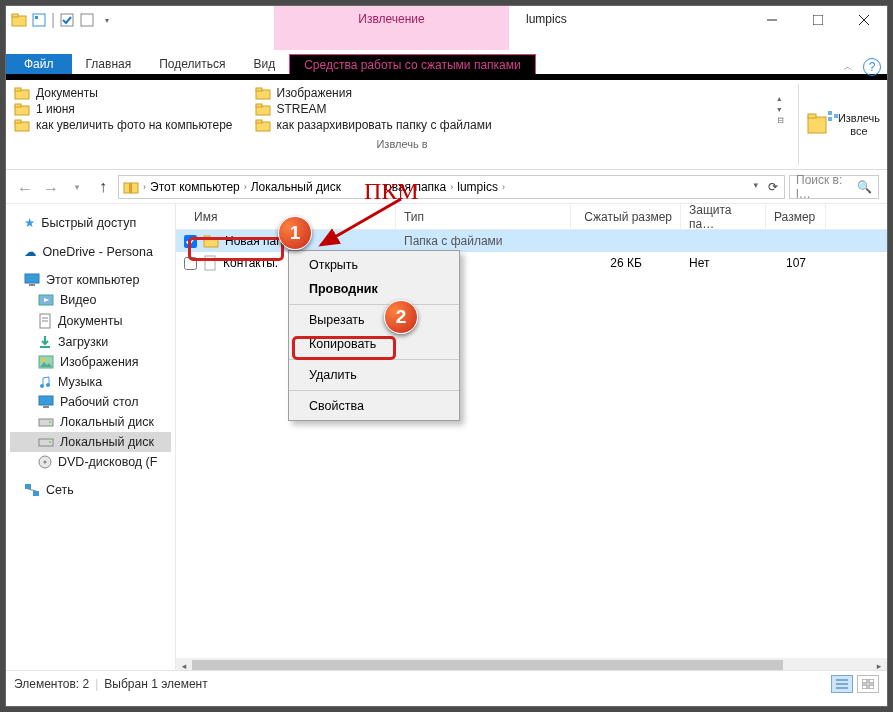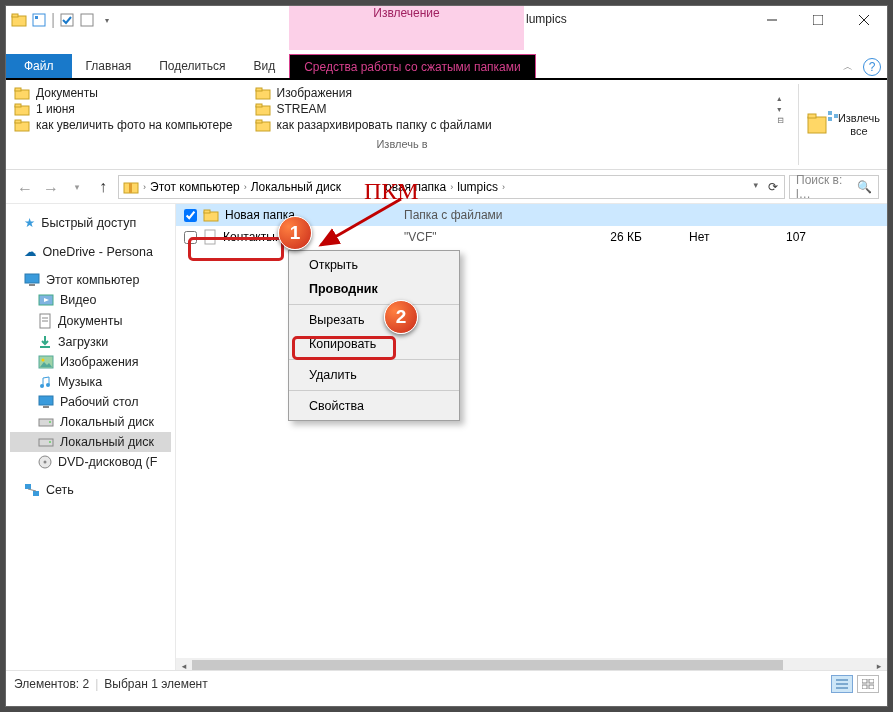--- a/index.html
+++ b/index.html
@@ -9,26 +9,26 @@
 
   
   .titlebar { height:28px; background:#fff; display:flex; align-items:center; position:relative; }
   .qat { display:flex; align-items:center; padding-left:4px; gap:2px; }
   .qat-icon { width:18px; height:18px; display:flex; align-items:center; justify-content:center; }
   .title-right { position:absolute; right:0; top:0; display:flex; }
   .winbtn { width:46px; height:28px; display:flex; align-items:center; justify-content:center; }
 
   
   .ctx-tab-strip { height:20px; background:#fff; position:relative; }
-  .ctx-tab { position:absolute; left:283px; top:-28px; height:44px; width:235px; background:#fcd0e8; text-align:center; 
-              font-size:12px; color:#a02060; }
+  .ctx-tab { position:absolute; left:268px; top:-28px; height:44px; width:235px; background:#fcd0e8; text-align:center; 
+              font-size:12px; color:#a02060; padding-top:6px; }
   .app-title { position:absolute; left:520px; top:-22px; font-size:12px; color:#222; }
 
   
-  .tabs { height:26px; background:#fff; border-bottom:2px solid #000000; display:flex; align-items:stretch; position:relative; }
+  .tabs { height:26px; background:#fff; border-bottom:6px solid #000000; display:flex; align-items:stretch; position:relative; }
   .tab-file { background:#1979ca; color:#fff; padding:0 18px; display:flex; align-items:center; font-size:12px; }
   .tab { padding:0 14px; display:flex; align-items:center; font-size:12px; color:#333; position:relative; }
   .tab.active { color:#d53f8c; border-bottom:2px solid #d53f8c; background:#000000; }
   .tabs-right { position:absolute; right:6px; top:0; display:flex; gap:10px; align-items:center; height:26px; }
   .chev { font-size:10px; color:#555; }
   .help-icon { width:18px; height:18px; border:1px solid #3a8fdd; border-radius:50%; color:#3a8fdd; font-size:12px;
                display:flex; align-items:center; justify-content:center; }
 
   
   .ribbon { height:90px; border-bottom:1px solid #ddd; display:flex; }
@@ -430,20 +430,30 @@
                   <rect x="9" y="8" width="6" height="5" fill="#3a9bdc"></rect>
                   <line x1="4" y1="6" x2="12" y2="8" stroke="#888"></line>
                 </svg>
             </span>
             <span>Сеть</span>
           </div>
         </div>
       </div>
 
       <div class="main">
+        <div class="cols">
+          <div class="col c-name">
+              <span style="width:10px;"></span>
+              <span>Имя</span>
+            </div>
+          <div class="col c-type">Тип</div>
+          <div class="col c-size">Сжатый размер</div>
+          <div class="col c-prot">Защита па…</div>
+          <div class="col c-rsize">Размер</div>
+        </div>
         <div class="rows" id="file-rows">
             <div class="row selected">
       <div class="cell name">
                 <input type="checkbox" checked="" style="margin: 0px;"> 
                 <span>
                   <svg class="folder-ico" width="16" height="14">
                     <rect x="1" y="4" width="14" height="9" fill="#ffd766" stroke="#c9a227"></rect>
                     <rect x="1" y="2" width="6" height="3" fill="#ffd766" stroke="#c9a227"></rect>
                   </svg>
                 </span>

